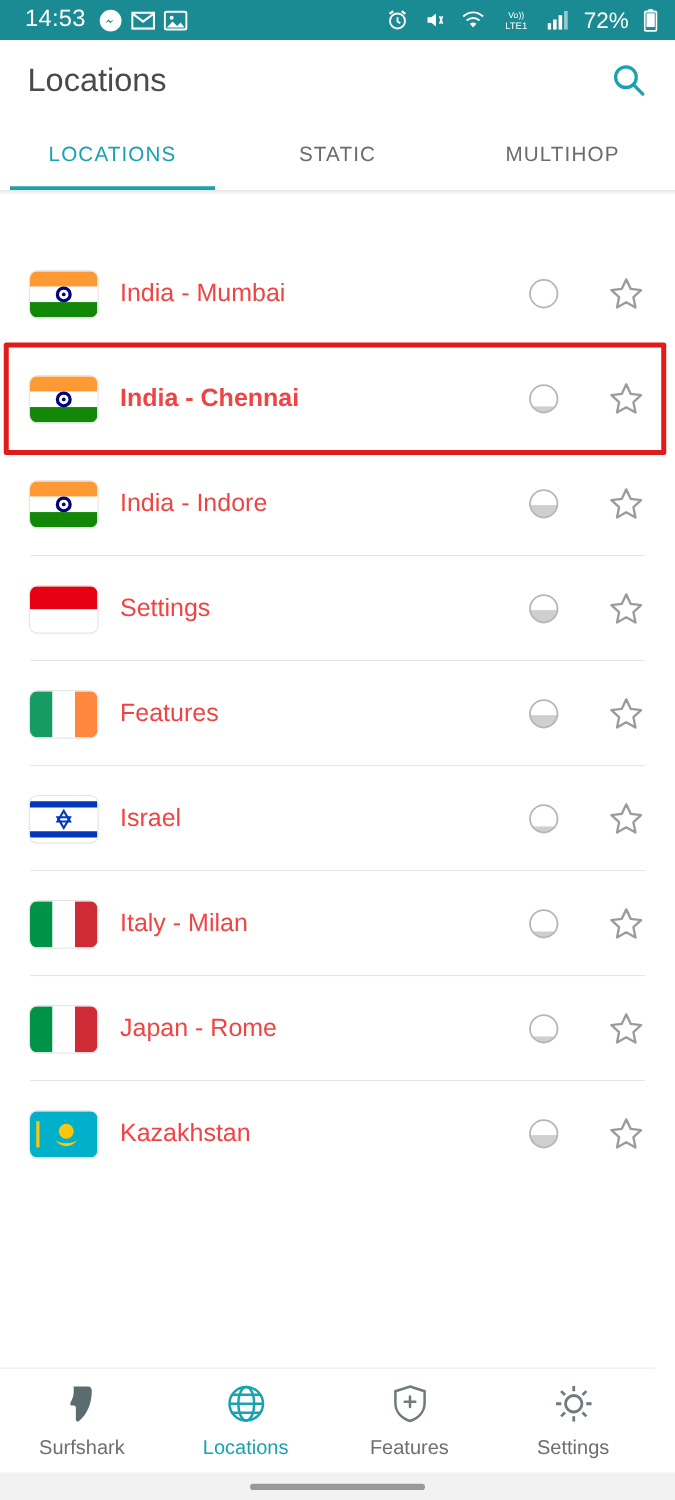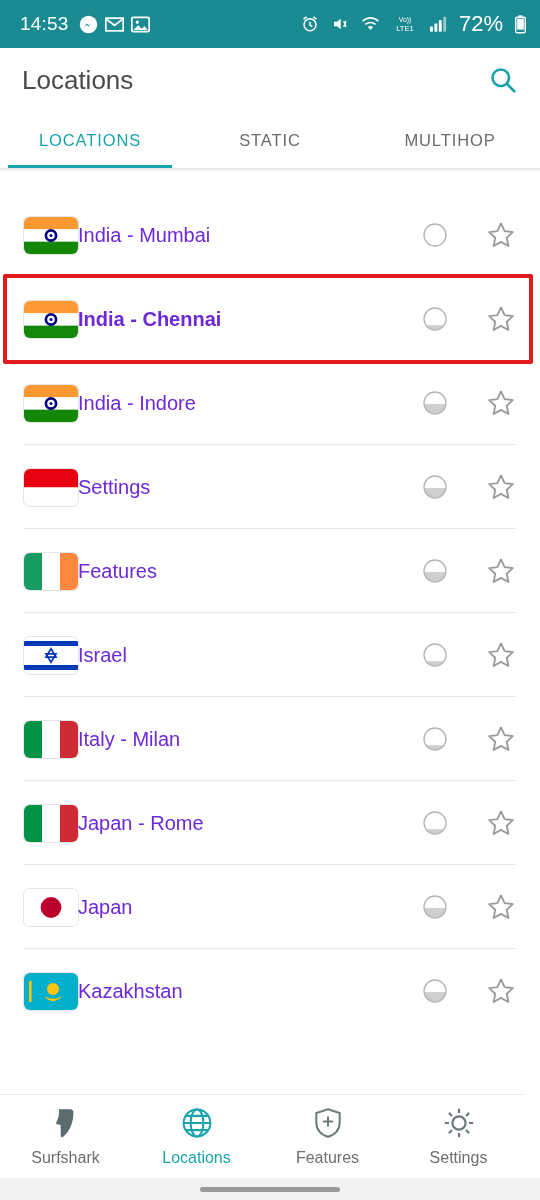--- a/index.html
+++ b/index.html
@@ -6,28 +6,28 @@
   html, body {
     width: 540px; height: 1200px;
     background: #ffffff;
     font-family: "Liberation Sans", sans-serif;
     overflow: hidden;
   }
   #app { position: relative; width: 540px; height: 1200px; background:#fff; }
 
   
   .statusbar {
-    height: 48px; background: #1a8a93;
+    height: 32px; background: #1a8a93;
     display: flex; align-items: center;
     padding: 0 14px 0 20px; color: #ffffff;
   }
   .sb-time { font-size: 19px; letter-spacing: .2px; }
   .sb-left-icons { display:flex; align-items:center; gap:7px; margin-left: 10px; }
   .sb-right { margin-left:auto; display:flex; align-items:center; gap:12px; }
-  .sb-batt-text { font-size: 22px; }
+  .sb-batt-text { font-size: 18px; }
   .ic { display:inline-block; line-height:0; }
 
   
   .header {
     height: 64px; background:#fff;
     display:flex; align-items:center; padding: 0 22px;
   }
   .header-title { font-size: 26px; color: #4a4a4a; font-weight: 400; }
   .search-btn { margin-left:auto; line-height:0; cursor:pointer; }
 
@@ -61,21 +61,21 @@
     content:""; position:absolute; left:24px; right:24px; bottom:0;
     height:1px; background:#e6e6e6;
   }
   .row:last-child::after { display:none; }
   .flag {
     width: 54px; height: 37px; border-radius: 6px;
     overflow:hidden; flex:0 0 auto; position:relative;
     box-shadow: 0 0 0 1px rgba(0,0,0,.10);
   }
   .row-label {
-    font-size: 20px; color: #6d28d9;
+    margin-left: 18px; font-size: 20px; color: #ef4444;
     white-space:nowrap;
   }
   .row-right { margin-left:auto; display:flex; align-items:center; gap: 38px; }
   .load { width: 26px; height: 26px; line-height:0; cursor:pointer; }
   .star { width: 30px; height: 30px; line-height:0; cursor:pointer; }
 
   
   .row.highlighted { z-index:3;font-weight:bold; }
   .annotation {
     position:absolute; pointer-events:none;
@@ -378,41 +378,20 @@
     <rect x="2" y="19.16" width="22" height="22" fill="#cfcfcf" clip-path="url(#cclow)"></rect>
     <circle cx="13" cy="13" r="11" fill="none" stroke="#b6b6b6" stroke-width="1.4"></circle>
   </svg></span>
           <span class="star"><svg width="30" height="30" viewBox="0 0 24 24">
               <path d="M12 2.8l2.9 6.1 6.6.8-4.9 4.5 1.3 6.6L12 17.5 6.1 20.8l1.3-6.6L2.5 9.7l6.6-.8z" fill="none" stroke="#9b9b9b" stroke-width="1.5" stroke-linejoin="round"></path>
             </svg></span>
         </span>
       </div>
       <div class="row">
         <span class="flag"><svg width="54" height="37" viewBox="0 0 54 37">
-            <rect width="54" height="37" fill="#ffffff"></rect>
-            <circle cx="27" cy="18.5" r="10.4" fill="#bc002d"></circle>
-          </svg></span>
-        <span class="row-label">Japan</span>
-        <span class="row-right">
-          <span class="load"><svg width="26" height="26" viewBox="0 0 26 26">
-    <defs>
-                <clipPath id="cchalf">
-                  <circle cx="13" cy="13" r="11"></circle>
-                </clipPath>
-              </defs>
-    <rect x="2" y="14.1" width="22" height="22" fill="#cfcfcf" clip-path="url(#cchalf)"></rect>
-    <circle cx="13" cy="13" r="11" fill="none" stroke="#b6b6b6" stroke-width="1.4"></circle>
-  </svg></span>
-          <span class="star"><svg width="30" height="30" viewBox="0 0 24 24">
-              <path d="M12 2.8l2.9 6.1 6.6.8-4.9 4.5 1.3 6.6L12 17.5 6.1 20.8l1.3-6.6L2.5 9.7l6.6-.8z" fill="none" stroke="#9b9b9b" stroke-width="1.5" stroke-linejoin="round"></path>
-            </svg></span>
-        </span>
-      </div>
-      <div class="row">
-        <span class="flag"><svg width="54" height="37" viewBox="0 0 54 37">
             <rect width="54" height="37" fill="#00afca"></rect>
             <circle cx="29" cy="16" r="6" fill="#fec50c"></circle>
             <path d="M20 23c2.6 3.4 6 5 9 5s6.4-1.6 9-5c-2.6 1.7-5.7 2.6-9 2.6S22.6 24.7 20 23z" fill="#fec50c"></path>
             <rect x="5" y="8" width="2.6" height="21" fill="#fec50c"></rect>
           </svg></span>
         <span class="row-label">Kazakhstan</span>
         <span class="row-right">
           <span class="load"><svg width="26" height="26" viewBox="0 0 26 26">
     <defs>
                 <clipPath id="cchalf">

